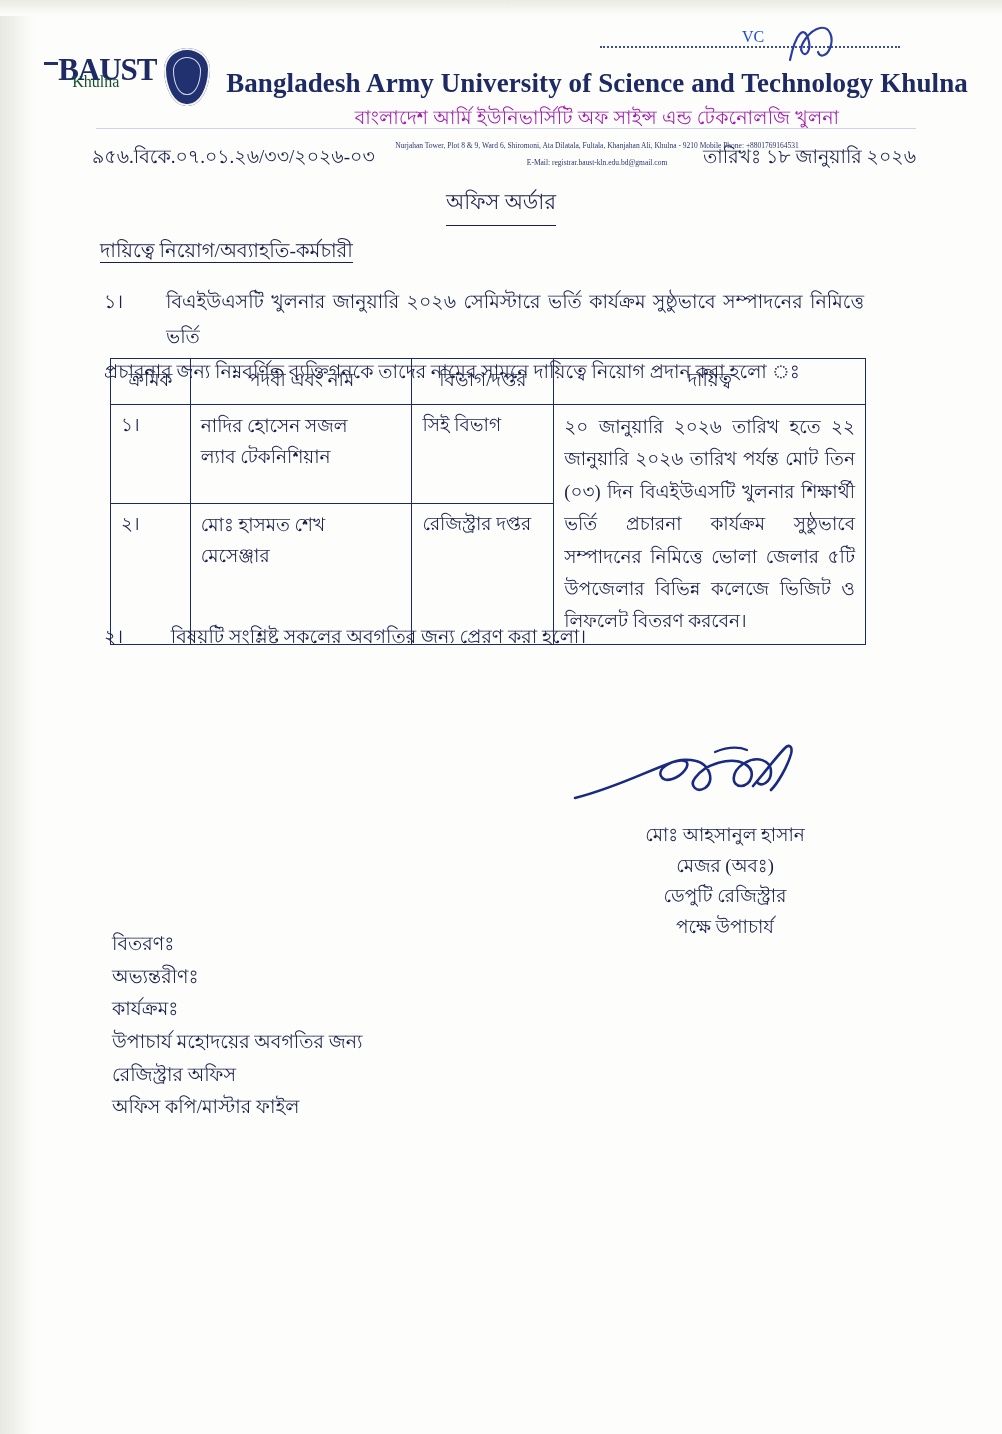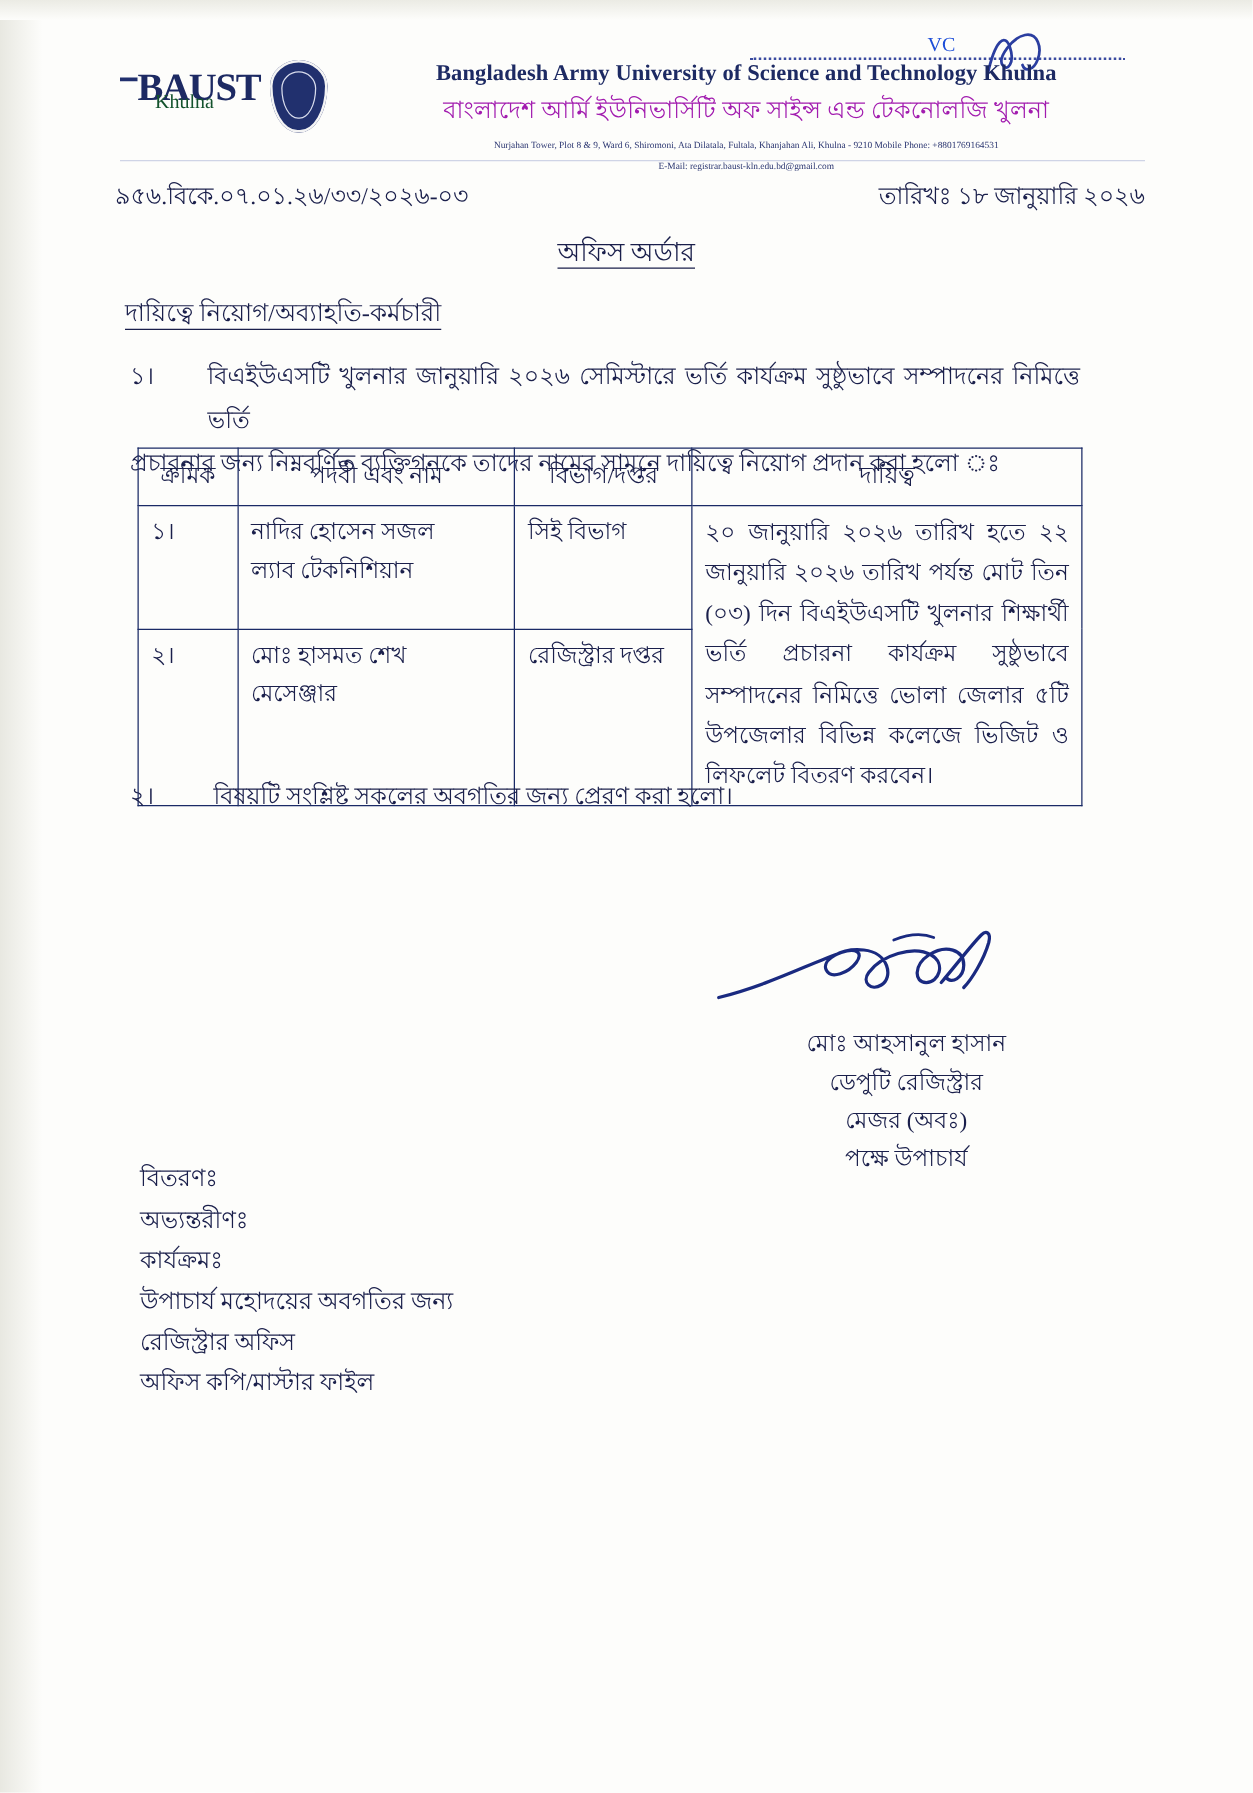--- a/index.html
+++ b/index.html
@@ -82,26 +82,27 @@
     width: 14px;
     height: 3px;
     background: #21306e;
   }
   .inst {
     flex: 1;
     padding-left: 6px;
     text-align: center;
   }
   .inst .en {
-    font-size: 18px;
+    font-size: 27px;
     font-weight: bold;
     color: #1d2a63;
     letter-spacing: 0.1px;
     line-height: 1.15;
     white-space: nowrap;
+    margin-top: 20px;
   }
   .inst .bn {
     font-size: 19px;
     color: #a21caf;
     margin-top: 4px;
     letter-spacing: 0.2px;
     white-space: nowrap;
   }
   .inst .addr {
     font-size: 7.5px;
@@ -157,21 +158,21 @@
   .doc-title {
     position: absolute;
     top: 186px;
     left: 0;
     width: 100%;
     text-align: center;
     font-size: 21px;
   }
   .doc-title span {
     border-bottom: 1px solid #1a1f4b;
-    padding-bottom: 0;
+    padding-bottom: 11px;
   }
   .subject {
     position: absolute;
     top: 236px;
     left: 100px;
     font-size: 19.5px;
   }
   .subject span { border-bottom: 1px solid #1a1f4b; padding-bottom: 1px; }
 
   .para1 {
@@ -344,22 +345,22 @@
   </div>
 
   <div class="sig-wrap">
     <svg class="sig-svg" viewBox="0 0 320 72" width="320" height="72">
       <path d="M10 56 C50 46, 80 30, 108 20 C120 16, 126 20, 120 28 C114 36, 100 42, 96 34 C92 26, 108 16, 126 18 C146 20, 150 40, 140 46 C132 51, 124 44, 130 36 C140 22, 166 14, 180 22 C192 29, 186 44, 176 44 C166 44, 166 30, 178 22 C192 13, 206 18, 206 30 C206 40, 196 46, 192 40" fill="none" stroke="#1a2a80" stroke-width="2.6" stroke-linecap="round"></path>
       <path d="M150 10 C160 6, 172 4, 182 8" fill="none" stroke="#1a2a80" stroke-width="2.2" stroke-linecap="round"></path>
       <path d="M188 44 C200 30, 212 14, 220 6 C224 2, 228 4, 226 12 C222 26, 212 42, 206 48" fill="none" stroke="#1a2a80" stroke-width="2.6" stroke-linecap="round"></path>
     </svg>
     <div class="sig-lines">
       <div>মোঃ আহসানুল হাসান</div>
+      <div>মেজর (অবঃ)</div>
       <div>ডেপুটি রেজিস্ট্রার</div>
-      <div>মেজর (অবঃ)</div>
       <div>পক্ষে উপাচার্য</div>
     </div>
   </div>
 
   <div class="dist">
     <div>বিতরণঃ</div>
     <div>অভ্যন্তরীণঃ</div>
     <div>কার্যক্রমঃ</div>
     <div>উপাচার্য মহোদয়ের অবগতির জন্য</div>
     <div>রেজিস্ট্রার অফিস</div>

